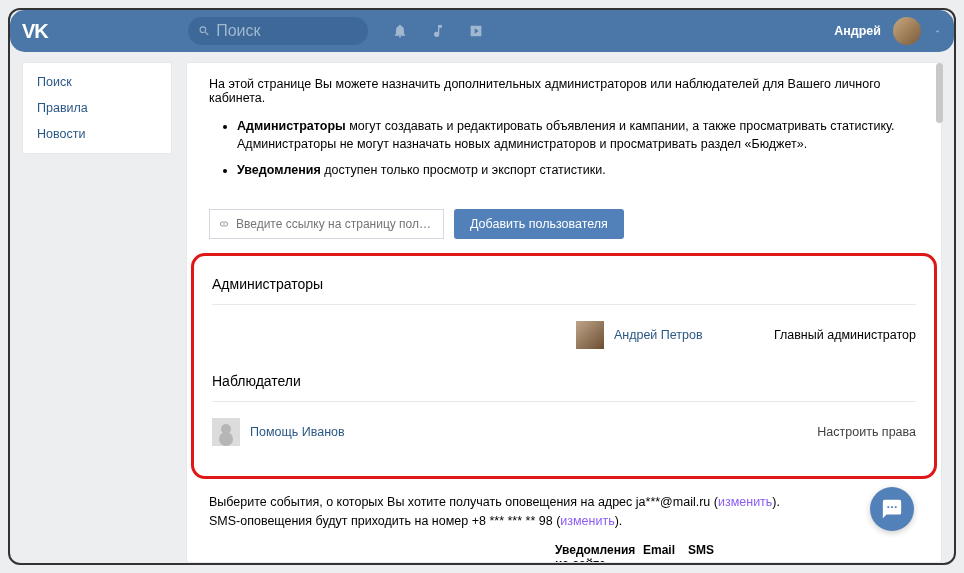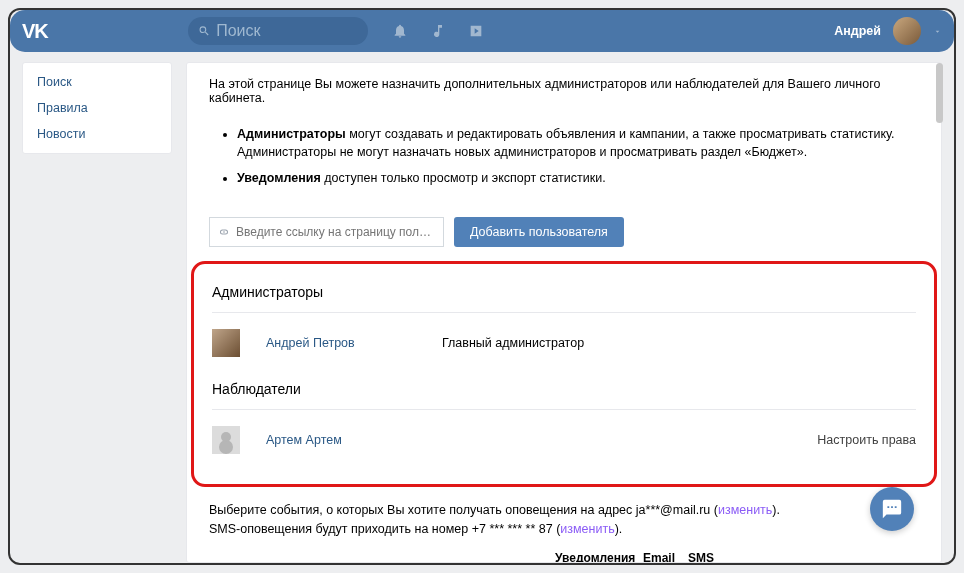--- a/index.html
+++ b/index.html
@@ -17,35 +17,35 @@
 .user-area { margin-left: auto; display: flex; align-items: center; gap: 12px; cursor: pointer; }
 .user-area span { font-size: 12.5px; font-weight: 700; }
 .avatar { width: 28px; height: 28px; border-radius: 50%; background: linear-gradient(135deg,#c9a87f,#7a5a3a); }
 .chev { width: 9px; height: 9px; fill: #a1b7cf; }
 
 .content { display: flex; padding: 10px 12px 0 12px; gap: 14px; height: calc(100% - 42px); }
 .sidebar { width: 150px; background: #fff; border: 1px solid #e7e8ec; border-radius: 3px; align-self: flex-start; padding: 6px 0; }
 .sidebar-item { padding: 6px 14px; font-size: 12.5px; color: #2a5885; cursor: pointer; }
 
 .main { flex: 1; background: #fff; border: 1px solid #e7e8ec; border-radius: 3px; padding: 14px 22px; overflow-y: auto; font-size: 12.5px; color: #000; }
-.intro { margin-bottom: 20px; }
+.intro { margin-bottom: 12px; }
 ul.bul { list-style: disc; padding-left: 28px; margin-bottom: 30px; }
 ul.bul li { margin-bottom: 8px; line-height: 1.45; }
 ul.bul b { font-weight: 700; }
 
 .add-row { display: flex; gap: 10px; margin-bottom: 14px; }
 .add-input { flex: 0 0 235px; height: 30px; border: 1px solid #d3d9de; padding: 0 8px; display: flex; align-items: center; }
 .add-input svg { width: 12px; height: 12px; fill: #99a2ad; margin-right: 6px; flex-shrink: 0; }
 .add-input input { border: none; outline: none; width: 100%; font-size: 12px; color: #656565; text-overflow: ellipsis; }
 .btn-primary { background: #5181b8; color: #fff; border: none; height: 30px; padding: 0 16px; font-size: 12.5px; cursor: pointer; border-radius: 3px; }
 
 .hl-box { border: 3px solid #e01717; border-radius: 14px; margin: 0 -18px 14px -18px; padding: 10px 18px 16px 18px; }
 .section-h { font-size: 14px; font-weight: 400; color: #000; padding: 10px 0 12px 0; }
 .divider { border-bottom: 1px solid #e7e8ec; margin-bottom: 12px; }
-.person-row { display: flex; align-items: center; gap: 26px; padding: 4px 0 14px 0; }
+.person-row { display: flex; align-items: center; gap: 10px; padding: 4px 0 14px 0; justify-content: flex-end; }
 .pava { width: 28px; height: 28px; background: #ccc; background: linear-gradient(135deg,#bfa58a,#6b4e32); }
 .pava.gray { background: #dcdcdc; position: relative; }
 .pava.gray::after { content:''; position:absolute; left:9px; top:6px; width:10px; height:10px; border-radius:50%; background:#b6b6b6; box-shadow: 0 10px 0 2px #b6b6b6; }
 .pname { color: #2a5885; cursor: pointer; width: 130px; }
 .prole { color: #000; margin-left: 20px; }
 .plink { margin-left: auto; color: #404040; cursor: pointer; }
 
 .notif-intro { margin: 14px 0 6px 0; line-height: 1.5; }
 .notif-intro b { font-weight: 400; }
 .chg { color: #8b5cf6; cursor: pointer; }
@@ -123,28 +123,28 @@
         <div class="divider"></div>
         <div class="person-row">
           <div class="pava"></div>
           <span class="pname">Андрей Петров</span>
           <span class="prole">Главный администратор</span>
         </div>
         <div class="section-h">Наблюдатели</div>
         <div class="divider"></div>
         <div class="person-row">
           <div class="pava gray"></div>
-          <span class="pname">Артем Артем</span>
+          <span class="pname">Помощь Иванов</span>
           <span class="plink">Настроить права</span>
         </div>
       </div>
 
       <div class="notif-intro">
         <span>Выберите события, о которых Вы хотите получать оповещения на адрес </span><b>ja***@mail.ru</b> (<span class="chg">изменить</span>).<br>
-        <b>SMS-оповещения</b><span> будут приходить на номер </span><b>+7 *** *** ** 87</b> (<span class="chg">изменить</span>).
+        <b>SMS-оповещения</b><span> будут приходить на номер </span><b>+8 *** *** ** 98</b> (<span class="chg">изменить</span>).
       </div>
 
       <div class="ntable">
         <div class="nhead">
           <div class="ncol1"></div>
           <div class="ncolh">Уведомления на сайте</div>
           <div class="ncolh2">Email</div>
           <div class="ncolh2">SMS</div>
         </div>
         <div id="nrows">

